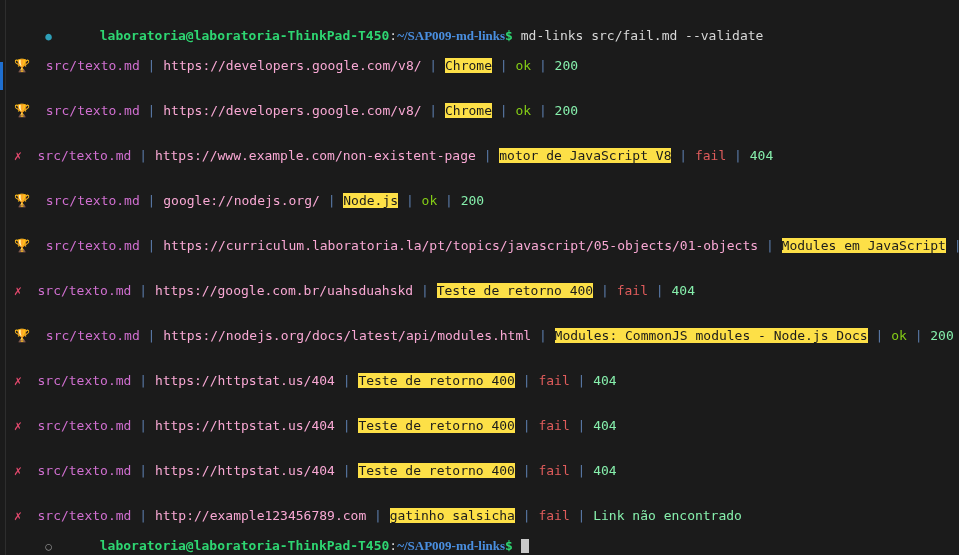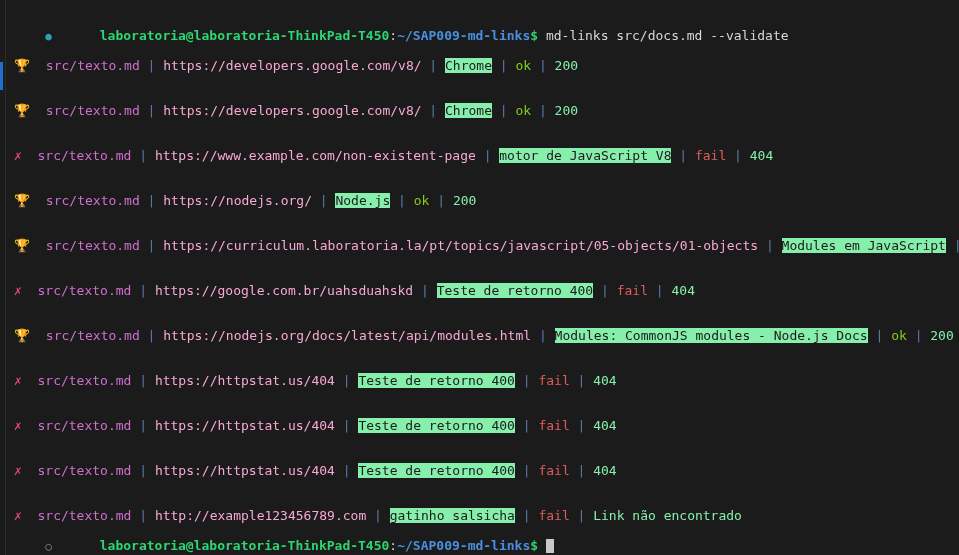--- a/index.html
+++ b/index.html
@@ -69,20 +69,21 @@
     color: #2ed672;
     font-weight: bold;
     margin-left: 40px;
   }
   .colon {
     color: #d8d8d8;
   }
   .path {
     color: #4a8fe0;
     font-weight: bold;
+    font-family: Liberation Serif, serif;
   }
   .dollar {
     color: #2ed672;
     font-weight: bold;
   }
   .cmd {
     color: #d8d8d8;
   }
   .cursor {
     display: inline-block;
@@ -103,21 +104,21 @@
   .file {
     color: #d06fd0;
   }
   .pipe {
     color: #5a7aa8;
   }
   .url {
     color: #f9a8d4;
   }
   .hl {
-    background: #86efac;
+    background: #fde047;
     color: #1b1b1b;
   }
   .st-ok {
     color: #84cc16;
   }
   .st-fail {
     color: #e05c5c;
     text-align: center;
   }
   .code {
@@ -126,28 +127,28 @@
 </style>
 </head>
 <body>
 
 <div id="scroll-marker"></div>
 <div id="gutter-rule"></div>
 
 <div id="terminal">
 
   <div class="row" id="prompt-top" style="top:13px;">
-    <span class="dot-filled">●</span><span> </span><span class="user">laboratoria@laboratoria-ThinkPad-T450</span><span class="colon">:</span><span class="path">~/SAP009-md-links</span><span class="dollar">$</span><span> </span><span class="cmd">md-links src/docs.md --validate</span>
+    <span class="dot-filled">●</span><span> </span><span class="user">laboratoria@laboratoria-ThinkPad-T450</span><span class="colon">:</span><span class="path">~/SAP009-md-links</span><span class="dollar">$</span><span> </span><span class="cmd">md-links src/fail.md --validate</span>
   </div>
 
   <div id="results-host">
       <div class="row" style="top: 58px;"><span class="mark-ok">🏆</span>  <span class="file">src/texto.md</span> <span class="pipe">|</span> <span class="url">https://developers.google.com/v8/</span> <span class="pipe">|</span> <span class="hl">Chrome</span> <span class="pipe">|</span> <span class="st-ok">ok</span> <span class="pipe">|</span> <span class="code">200</span></div>
       <div class="row" style="top: 103px;"><span class="mark-ok">🏆</span>  <span class="file">src/texto.md</span> <span class="pipe">|</span> <span class="url">https://developers.google.com/v8/</span> <span class="pipe">|</span> <span class="hl">Chrome</span> <span class="pipe">|</span> <span class="st-ok">ok</span> <span class="pipe">|</span> <span class="code">200</span></div>
       <div class="row" style="top: 148px;"><span class="mark-fail">✗</span>  <span class="file">src/texto.md</span> <span class="pipe">|</span> <span class="url">https://www.example.com/non-existent-page</span> <span class="pipe">|</span> <span class="hl">motor de JavaScript V8</span> <span class="pipe">|</span> <span class="st-fail">fail</span> <span class="pipe">|</span> <span class="code">404</span></div>
-      <div class="row" style="top: 193px;"><span class="mark-ok">🏆</span>  <span class="file">src/texto.md</span> <span class="pipe">|</span> <span class="url">https://nodejs.org/</span> <span class="pipe">|</span> <span class="hl">Node.js</span> <span class="pipe">|</span> <span class="st-ok">ok</span> <span class="pipe">|</span> <span class="code">200</span></div>
+      <div class="row" style="top: 193px;"><span class="mark-ok">🏆</span>  <span class="file">src/texto.md</span> <span class="pipe">|</span> <span class="url">google://nodejs.org/</span> <span class="pipe">|</span> <span class="hl">Node.js</span> <span class="pipe">|</span> <span class="st-ok">ok</span> <span class="pipe">|</span> <span class="code">200</span></div>
       <div class="row" style="top: 238px;"><span class="mark-ok">🏆</span>  <span class="file">src/texto.md</span> <span class="pipe">|</span> <span class="url">https://curriculum.laboratoria.la/pt/topics/javascript/05-objects/01-objects</span> <span class="pipe">|</span> <span class="hl">Modules em JavaScript</span> <span class="pipe">|</span>   </div>
       <div class="row" style="top: 283px;"><span class="mark-fail">✗</span>  <span class="file">src/texto.md</span> <span class="pipe">|</span> <span class="url">https://google.com.br/uahsduahskd</span> <span class="pipe">|</span> <span class="hl">Teste de retorno 400</span> <span class="pipe">|</span> <span class="st-fail">fail</span> <span class="pipe">|</span> <span class="code">404</span></div>
       <div class="row" style="top: 328px;"><span class="mark-ok">🏆</span>  <span class="file">src/texto.md</span> <span class="pipe">|</span> <span class="url">https://nodejs.org/docs/latest/api/modules.html</span> <span class="pipe">|</span> <span class="hl">Modules: CommonJS modules - Node.js Docs</span> <span class="pipe">|</span> <span class="st-ok">ok</span> <span class="pipe">|</span> <span class="code">200</span></div>
       <div class="row" style="top: 373px;"><span class="mark-fail">✗</span>  <span class="file">src/texto.md</span> <span class="pipe">|</span> <span class="url">https://httpstat.us/404</span> <span class="pipe">|</span> <span class="hl">Teste de retorno 400</span> <span class="pipe">|</span> <span class="st-fail">fail</span> <span class="pipe">|</span> <span class="code">404</span></div>
       <div class="row" style="top: 418px;"><span class="mark-fail">✗</span>  <span class="file">src/texto.md</span> <span class="pipe">|</span> <span class="url">https://httpstat.us/404</span> <span class="pipe">|</span> <span class="hl">Teste de retorno 400</span> <span class="pipe">|</span> <span class="st-fail">fail</span> <span class="pipe">|</span> <span class="code">404</span></div>
       <div class="row" style="top: 463px;"><span class="mark-fail">✗</span>  <span class="file">src/texto.md</span> <span class="pipe">|</span> <span class="url">https://httpstat.us/404</span> <span class="pipe">|</span> <span class="hl">Teste de retorno 400</span> <span class="pipe">|</span> <span class="st-fail">fail</span> <span class="pipe">|</span> <span class="code">404</span></div>
       <div class="row" style="top: 508px;"><span class="mark-fail">✗</span>  <span class="file">src/texto.md</span> <span class="pipe">|</span> <span class="url">http://example123456789.com</span> <span class="pipe">|</span> <span class="hl">gatinho salsicha</span> <span class="pipe">|</span> <span class="st-fail">fail</span> <span class="pipe">|</span> <span class="code">Link não encontrado</span></div>
     </div>
 
   <div class="row" id="prompt-bottom" style="top:523px;">

